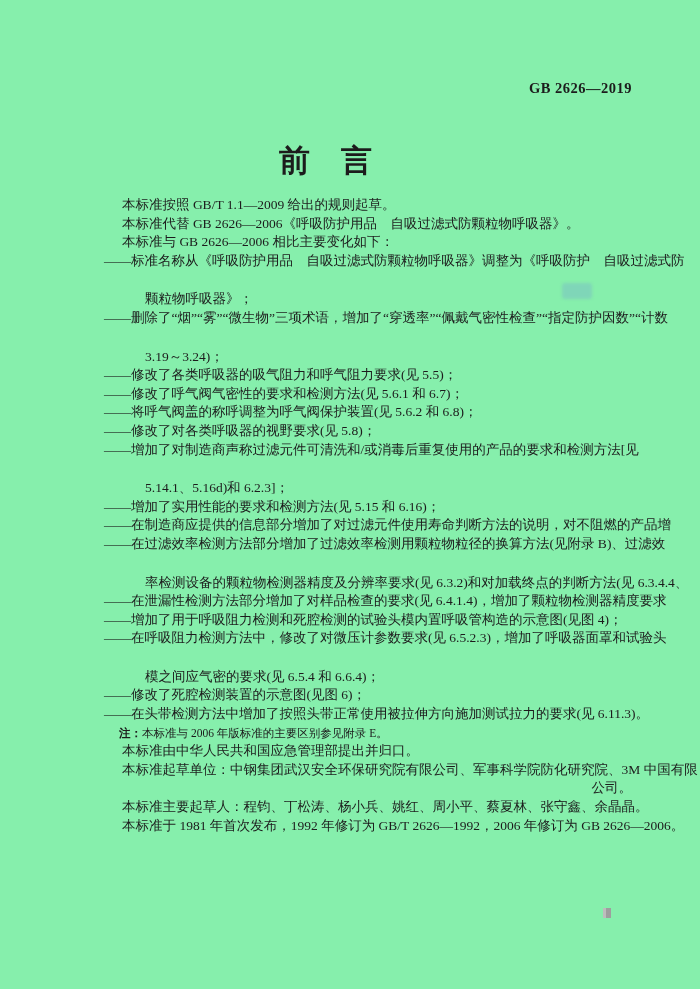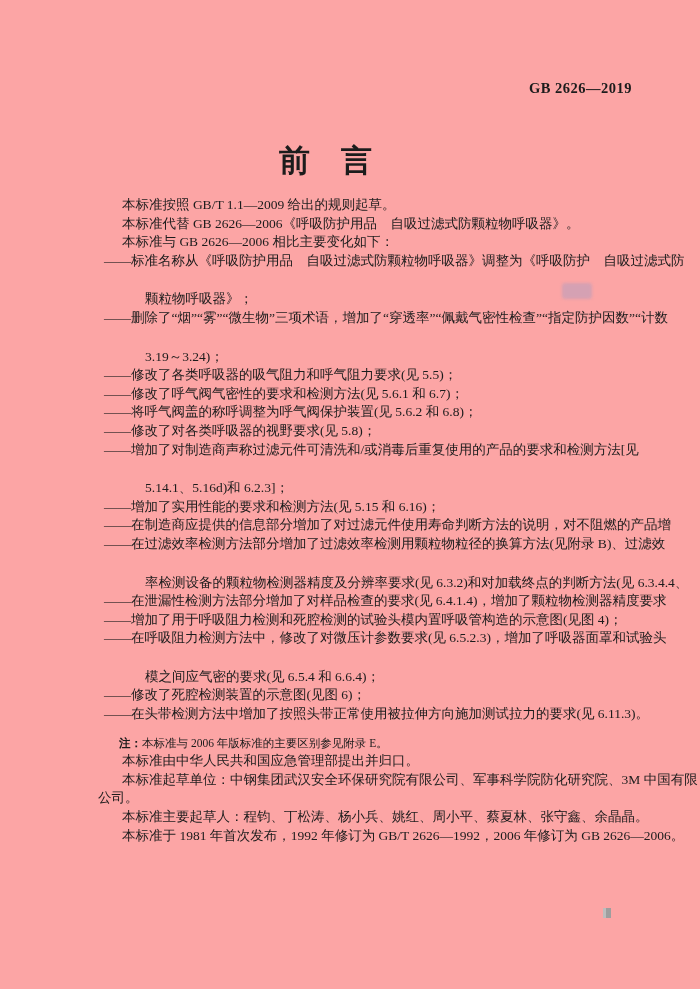--- a/index.html
+++ b/index.html
@@ -4,21 +4,21 @@
 <style>
   html,body { margin:0; padding:0; }
   body {
     width:700px; height:989px;
     background:#ffffff;
     font-family:"Liberation Serif","DejaVu Serif",serif;
     color:#1c1c1c;
     position:relative;
     overflow:hidden;
   }
-  .page { position:absolute; inset:0; background:#fca5a5; }
+  .page { position:absolute; inset:0; background:#86efac; }
 
   .header-code {
     position:absolute;
     top:80px; right:68px;
     font-size:14.5px;
     font-weight:bold;
     letter-spacing:0.5px;
     white-space:nowrap;
   }
 
@@ -33,24 +33,24 @@
 
   .doc-body {
     position:absolute;
     top:196px; left:98px;
     width:534px;
     font-size:13.5px;
     line-height:18.6px;
   }
   .line { white-space:nowrap; }
   .line.p  { padding-left:24px; }
-  .line.pw { padding-left:0; }
+  .line.pw { padding-left:0;text-align:right; }
   .line.d  { padding-left:6px; }
   .line.dw { padding-left:47px;margin-top:20px; }
-  .line.note { padding-left:21px; font-size:11.5px;margin-top:10px; }
+  .line.note { padding-left:21px; font-size:11.5px; }
   .note-label { font-weight:bold; }
   .dash { letter-spacing:0; }
 
   .page-marker {
     position:absolute;
     left:603px; top:908px;
     width:8px; height:10px;
     background:linear-gradient(90deg,#bdbdbd 40%,#9e9e9e 40%);
   }
 

